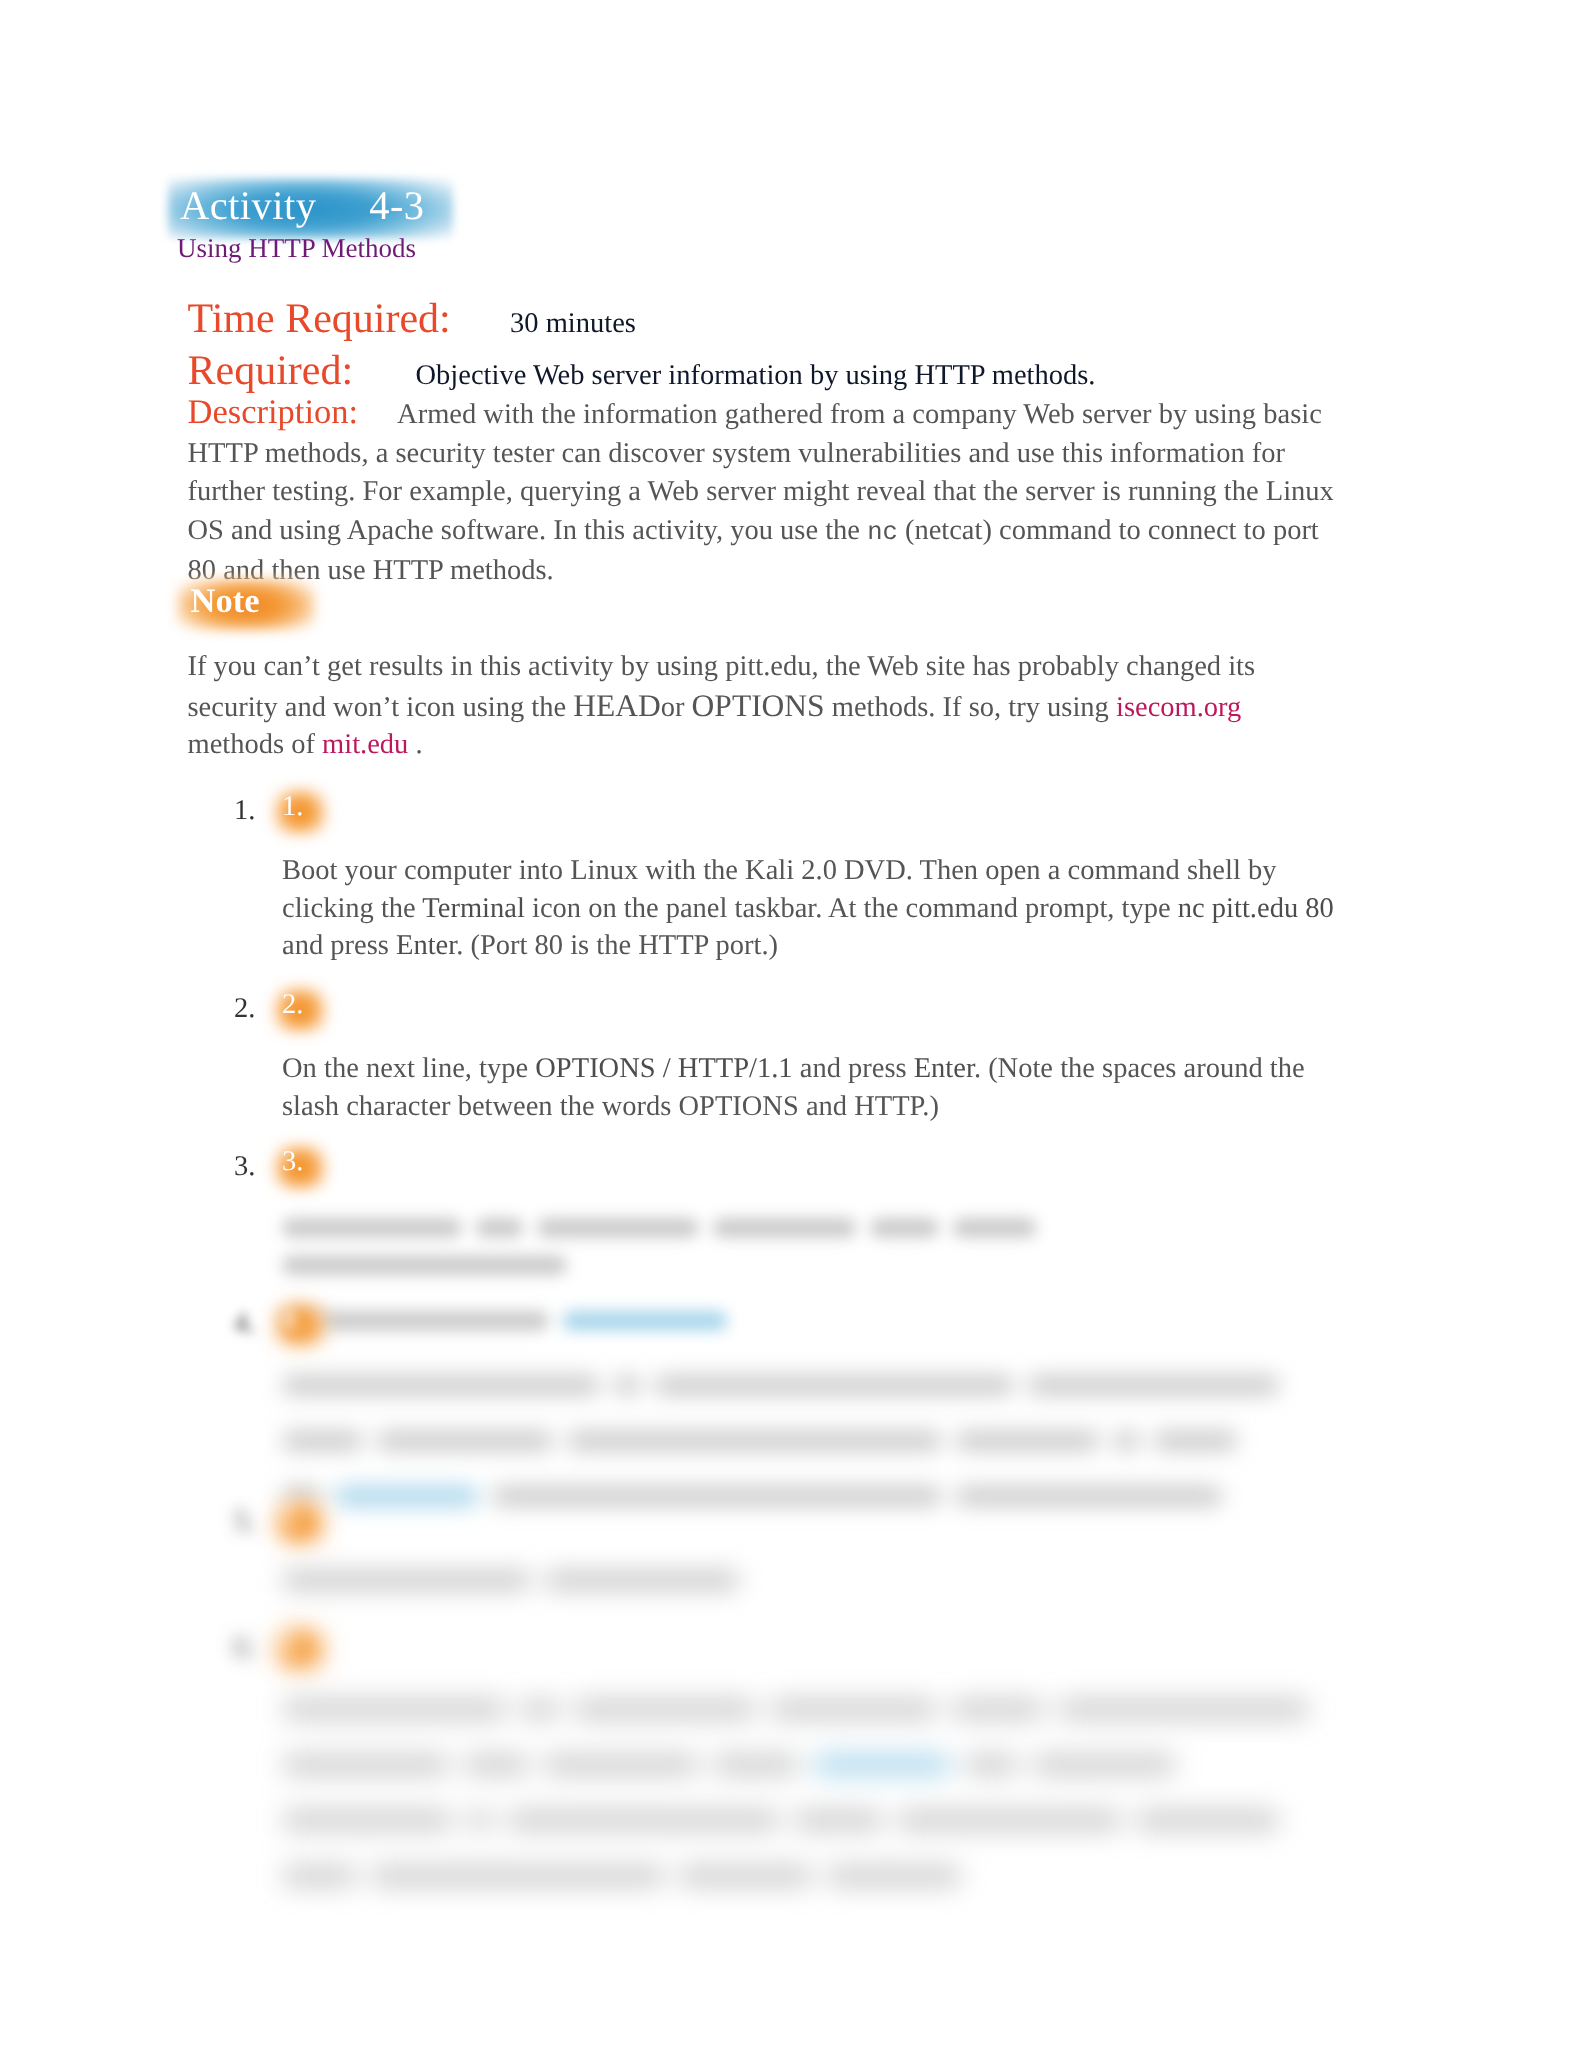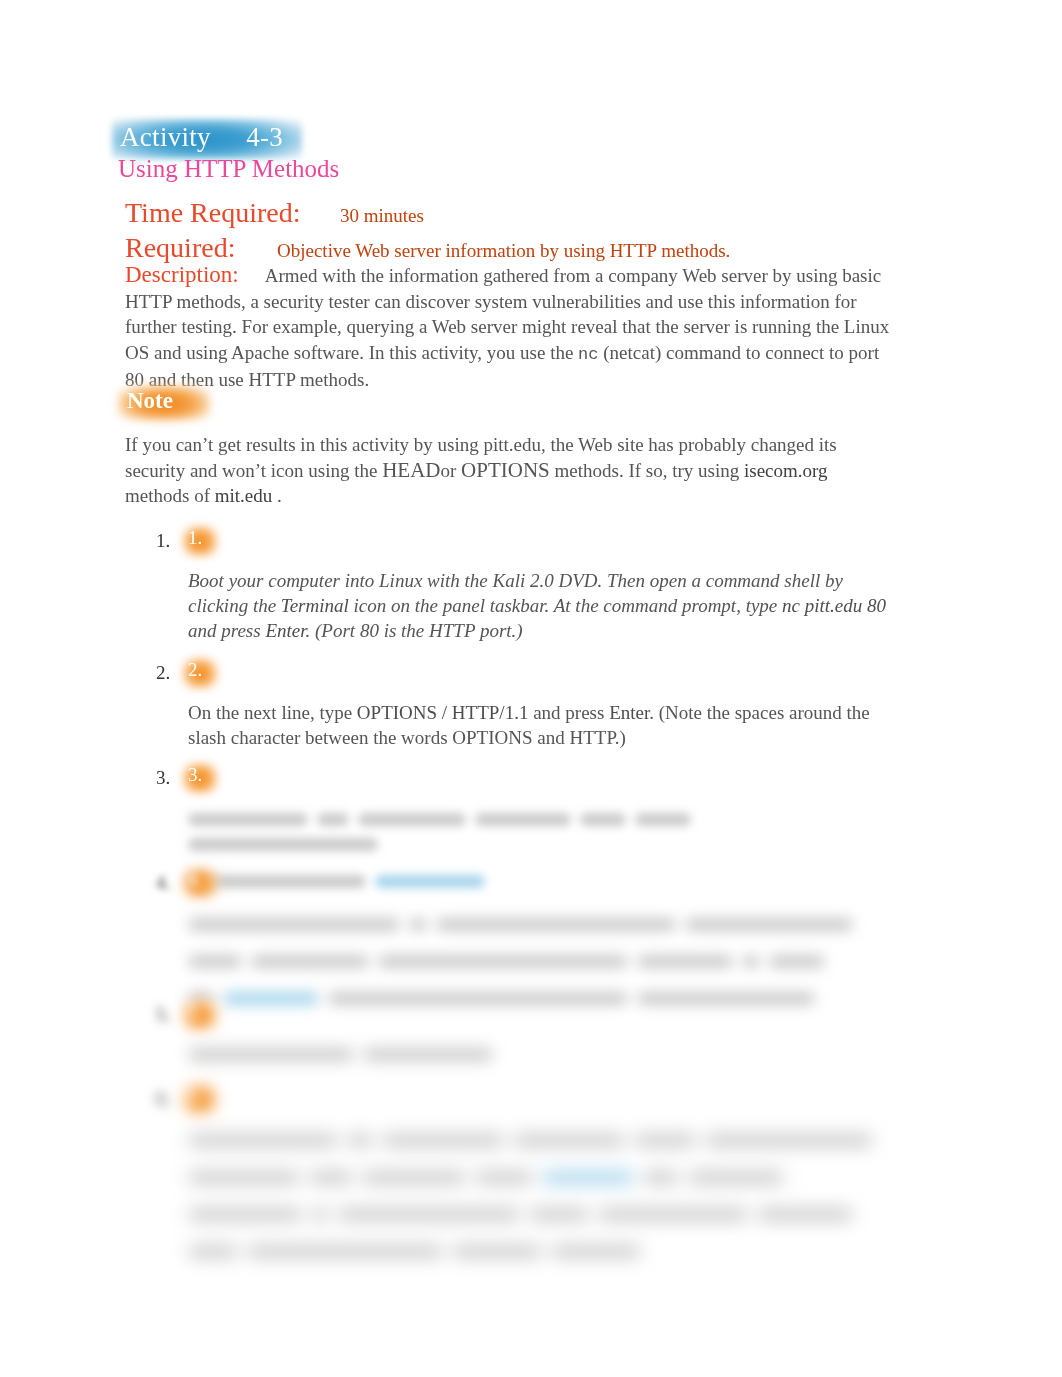--- a/index.html
+++ b/index.html
@@ -49,41 +49,41 @@
     color: #ffffff;
     letter-spacing: 0.3px;
     white-space: pre;
   }
 
   
   .doc-title {
     position: absolute;
     left: 118px;
     top: 155px;
-    font-size: 25px;
-    color: #ec4899;
+    font-size: 18px;
+    color: #701a75;
   }
 
   
   .meta {
     position: absolute;
     left: 125px;
     top: 197px;
     width: 800px;
   }
   .meta-row {
     line-height: 31px;
     white-space: nowrap;
   }
   .meta-label {
     color: #e8492a;
     font-size: 28px;
   }
   .meta-value {
-    color: #c2410c;
+    color: #0f172a;
     font-size: 19px;
   }
   .meta-row.time .meta-label { display: inline-block; width: 215px; }
   .meta-row.obj  .meta-label { display: inline-block; width: 152px; }
 
   
   .desc {
     position: absolute;
     left: 125px;
     top: 262px;
@@ -133,21 +133,21 @@
   .note-body {
     position: absolute;
     left: 125px;
     top: 432px;
     width: 768px;
     font-size: 19px;
     line-height: 25.5px;
     color: #555555;
   }
   .lnk {
-    color: #404040;
+    color: #be185d;
     text-decoration: none;
   }
   .kw {
     font-size: 21px;
     color: #555555;
   }
 
   
   .steps {
     position: absolute;
@@ -259,21 +259,21 @@
   </div>
 
   <div class="steps">
 
     <div class="step" style="height:130px;">
       <div class="step-marker" style="top:10px;">1.</div>
       <div class="step-badge-wrap" style="top:6px;">
         <div class="step-badge-bg"></div>
         <div class="step-badge-text">1.</div>
       </div>
-      <div class="step-body" style="top:48px;font-style:italic;">
+      <div class="step-body" style="top:48px;">
         <span>Boot your computer into Linux with the Kali 2.0 DVD. Then open a command shell by clicking the </span><span class="bold-serif">Terminal</span><span> icon on the panel taskbar. At the command prompt, type </span><span class="bold-serif">nc pitt.edu 80</span><span> and press </span><span class="bold-serif">Enter</span><span>. (Port 80 is the HTTP port.)</span>
       </div>
     </div>
 
     <div class="step" style="height:105px;">
       <div class="step-marker" style="top:12px;">2.</div>
       <div class="step-badge-wrap" style="top:8px;">
         <div class="step-badge-bg"></div>
         <div class="step-badge-text">2.</div>
       </div>

